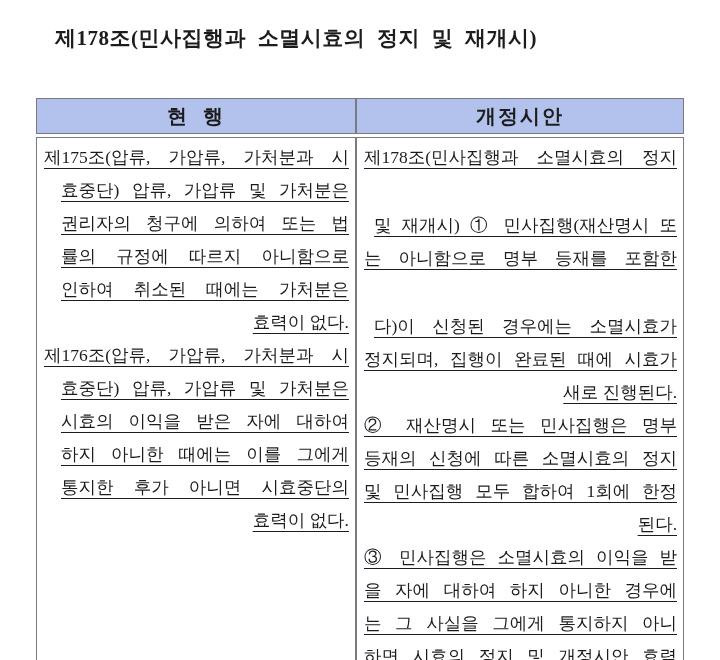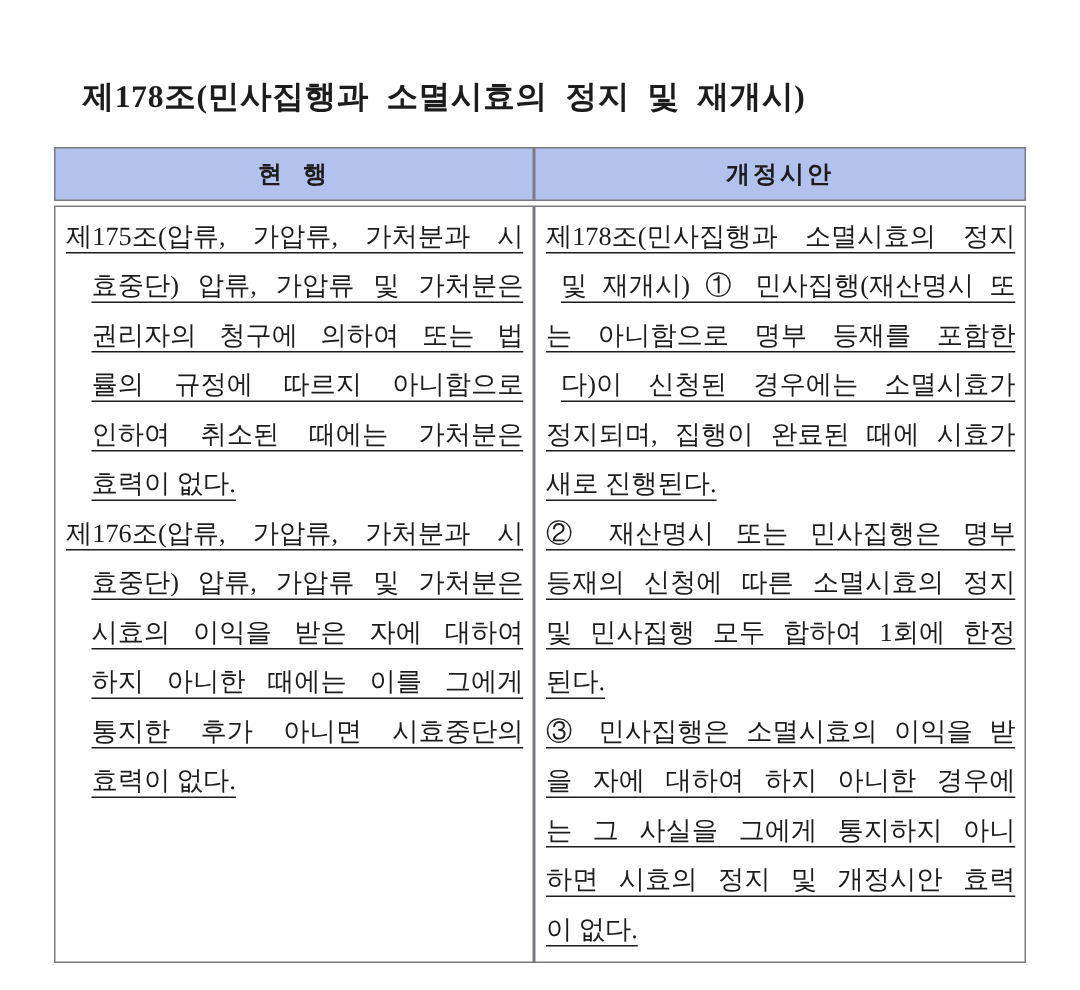--- a/index.html
+++ b/index.html
@@ -13,67 +13,67 @@
     font-family:"Liberation Serif","DejaVu Serif",serif;
     color:var(--text);
   }
   .title{
     padding:24px 18px 0 55px;
     font-size:21px;
     font-weight:bold;
     letter-spacing:0.5px;
     word-spacing:6px;
     white-space:nowrap;
-    margin-top:26px;
   }
   .tablewrap{
     position:absolute;
     left:36px;
     top:95px;
     width:648px;
   }
   table{
     width:100%;
     table-layout:fixed;
     border-collapse:separate;
     border-spacing:0 3px;
   }
   th{
     height:36px;
     background:var(--header-bg);
     border:1px solid var(--border);
-    font-size:16px;
+    font-size:20px;
     font-weight:bold;
     letter-spacing:2px;
     text-align:center;
     vertical-align:middle;
     white-space:pre;
   }
   td{
     border:1px solid var(--border);
     vertical-align:top;
     padding:3px 6px 5px 7px;
   }
   .ln{
     height:33px;
     line-height:33px;
     font-size:17.5px;
     overflow:hidden;
     white-space:nowrap;
     text-decoration:underline;
     text-decoration-thickness:1px;
     text-underline-offset:5px;
+    text-align:right;
   }
   .j{
     white-space:normal;
     text-align:justify;
     text-align-last:justify;
   }
   .ind{padding-left:17px;}
-  .ind-s{padding-left:10px;}
+  .ind-s{padding-left:10px;margin-top:35px;}
 </style>
 </head>
 <body>
 
 <div class="title">제178조(민사집행과 소멸시효의 정지 및 재개시)</div>
 
 <div class="tablewrap">
   <table>
     <colgroup>
       <col style="width:318px">

